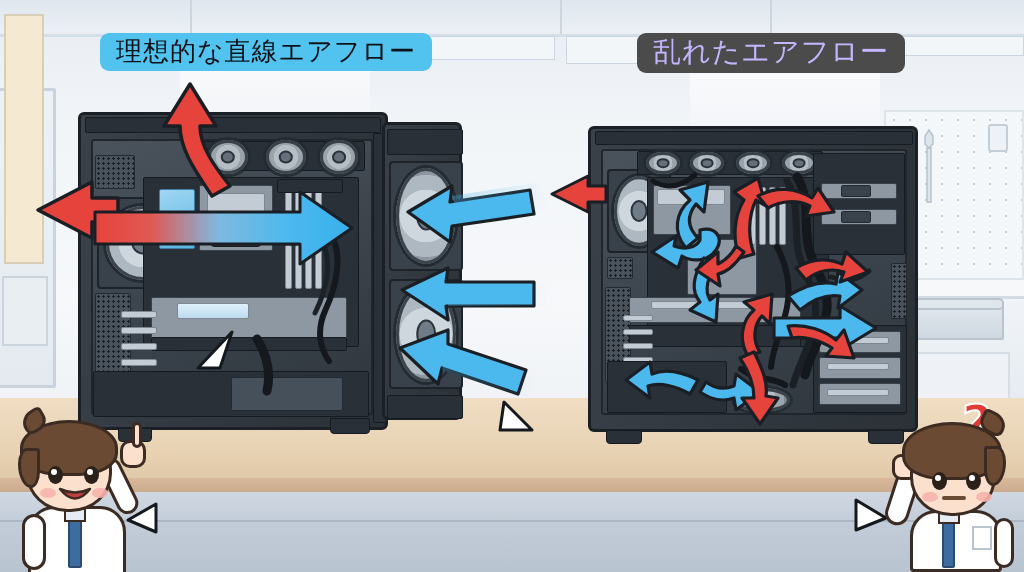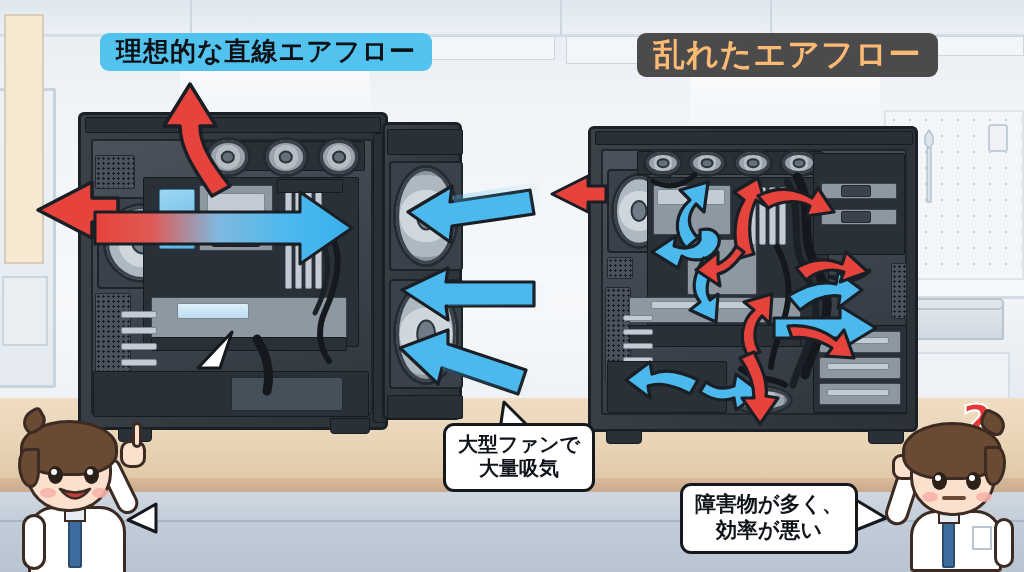--- a/index.html
+++ b/index.html
@@ -138,38 +138,38 @@
     transform: translate(-50%,-50%);
     background: #6f7b86; border-radius: 50%;
     border: 2px solid #2b333b;
   }
   .fan-frame {
     background: #39414a; border: 2px solid #1d2329; border-radius: 4px;
   }
 
   
   .title-chip {
-    font-weight: 700;
+    font-weight: 400;
     letter-spacing: 1px;
     border-radius: 9px;
     padding: 5px 16px 7px;
     white-space: nowrap;
     line-height: 1;
   }
   #title-left {
     left: 100px; top: 33px;
     font-size: 26px;
     background: #52c3ef;
     color: #0d1116;
   }
   #title-right {
     left: 637px; top: 33px;
-    font-size: 32px;
+    font-size: 28px;
     background: #4b4b4b;
-    color: #fdba74;
+    color: #c4b5fd;
   }
   .callout {
     background: #ffffff;
     border: 3px solid #15191e;
     border-radius: 11px;
     color: #10141a;
     font-weight: 700;
     text-align: center;
     line-height: 1.22;
     padding: 6px 12px 8px;
@@ -500,32 +500,28 @@
   <div class="abs title-chip" id="title-left">理想的な直線エアフロー</div>
   <div class="abs title-chip" id="title-right">乱れたエアフロー</div>
 
   <svg class="abs" style="left:180px;top:330px;width:60px;height:46px;">
     <path d="M52 2 L18 38 L40 38 Z" fill="#ffffff" stroke="#15191e" stroke-width="3" stroke-linejoin="round"></path>
   </svg>
 
   <svg class="abs" style="left:498px;top:400px;width:44px;height:32px;">
     <path d="M6 2 L2 30 L34 30 Z" fill="#ffffff" stroke="#15191e" stroke-width="3" stroke-linejoin="round"></path>
   </svg>
-  <div class="abs callout" id="callout-fan">大型ファンで
-大量吸気</div>
 
   <svg class="abs" style="left:126px;top:500px;width:32px;height:36px;">
     <path d="M30 4 L2 20 L30 32 Z" fill="#ffffff" stroke="#15191e" stroke-width="3" stroke-linejoin="round"></path>
   </svg>
 
   <svg class="abs" style="left:852px;top:496px;width:36px;height:38px;">
     <path d="M4 4 L34 22 L4 34 Z" fill="#ffffff" stroke="#15191e" stroke-width="3" stroke-linejoin="round"></path>
   </svg>
-  <div class="abs callout" id="callout-right-bottom">障害物が多く、
-効率が悪い</div>
 
   <div class="kid" id="kid-left" style="left:4px;top:404px;width:150px;height:168px;">
 
     <div class="kid-body" style="left:24px;top:102px;width:98px;height:70px;border-radius:26px 26px 4px 4px;"></div>
     <div class="abs" style="left:18px;top:110px;width:24px;height:56px;background:#fff;border:3px solid #3b2b22;border-radius:12px;"></div>
     <div class="tie" style="left:64px;top:112px;width:14px;height:52px;border-radius:2px;"></div>
     <div class="abs" style="left:60px;top:104px;width:22px;height:14px;background:#e6ecf2;border:2px solid #3b2b22;transform:rotate(0deg);"></div>
 
     <div class="abs" style="left:104px;top:52px;width:22px;height:60px;background:#fff;border:3px solid #3b2b22;border-radius:12px;transform:rotate(-26deg);"></div>
     <div class="abs" style="left:116px;top:36px;width:26px;height:28px;background:#fbe0cd;border:3px solid #3b2b22;border-radius:10px;"></div>

